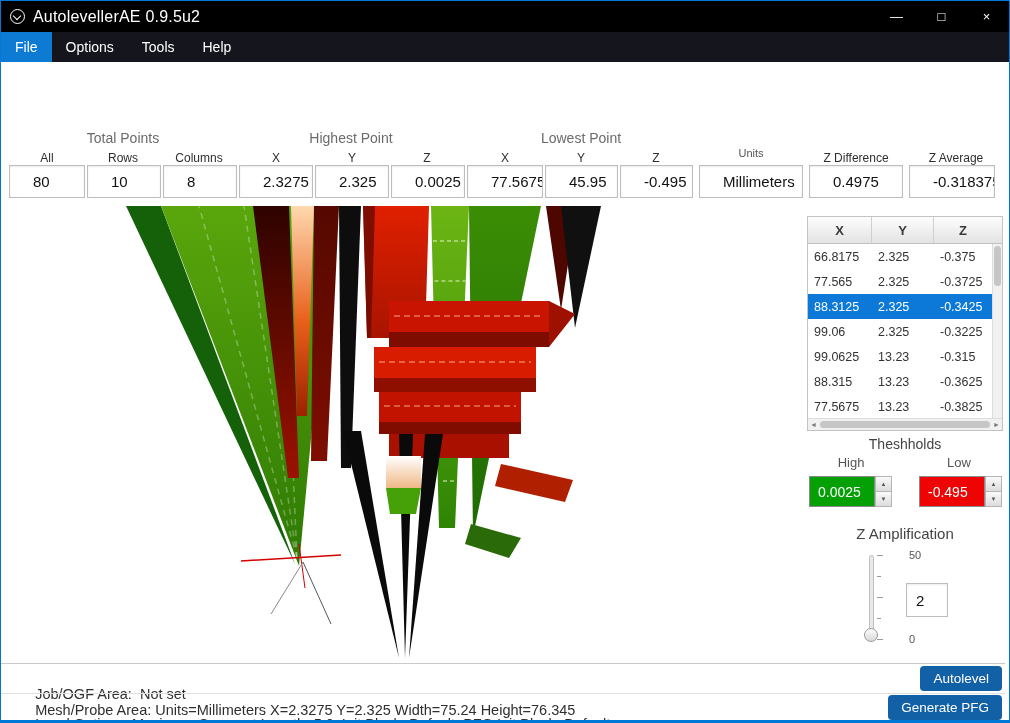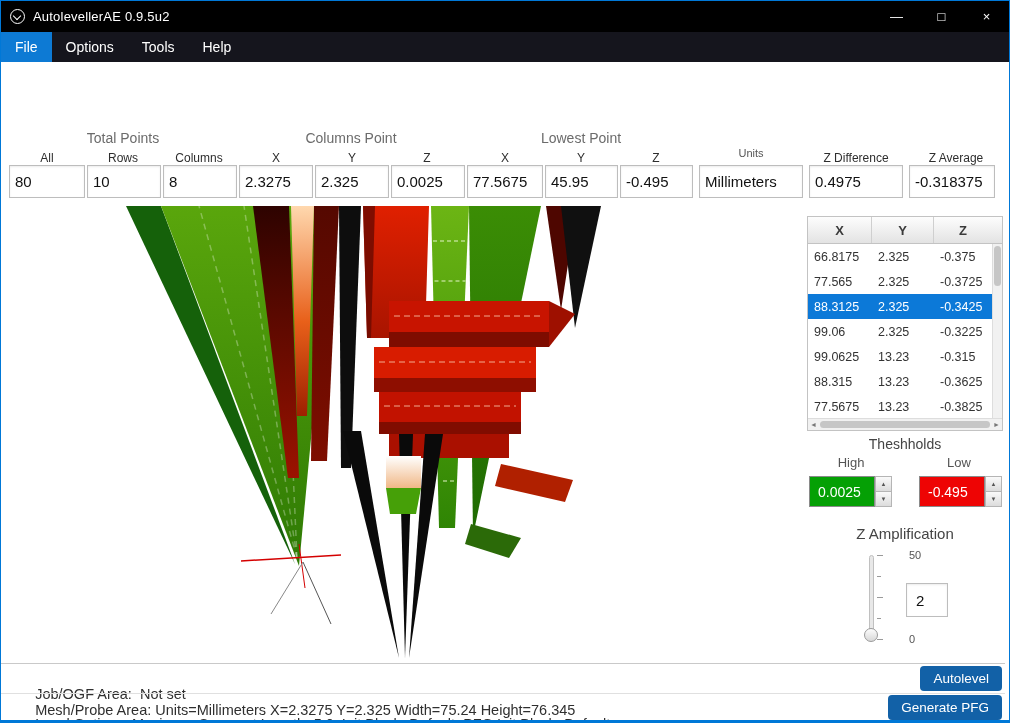--- a/index.html
+++ b/index.html
@@ -3,21 +3,21 @@
 <meta charset="utf-8">
 <style>
   html,body { margin:0; padding:0; background:#cfcfcf; font-family:"Liberation Sans",sans-serif; }
   .window { position:relative; width:1010px; height:723px; margin:0 auto; background:#fff;
             border:1px solid #0078d7; border-bottom:3px solid #0078d7; box-sizing:border-box; overflow:hidden; }
 
   
   .titlebar { position:absolute; top:0; left:0; right:0; height:31px; background:#000; display:flex; align-items:center; color:#fff; }
   .app-icon { width:15px; height:15px; margin:0 8px 0 9px; border:1.5px solid #fff; border-radius:50%; position:relative; box-sizing:border-box; flex:none; }
   .app-icon::after { content:""; position:absolute; left:3px; top:3px; width:5px; height:5px; border-left:1.5px solid #fff; border-bottom:1.5px solid #fff; transform:rotate(-45deg); }
-  .title-text { font-size:13px; letter-spacing:0.2px; }
+  .title-text { font-size:16px; letter-spacing:0.2px; }
   .win-controls { margin-left:auto; display:flex; height:100%; }
   .win-btn { width:45px; display:flex; align-items:center; justify-content:center; font-size:13px; color:#fff; cursor:default; }
 
   
   .menubar { position:absolute; top:31px; left:0; right:0; height:30px; background:#15151d; display:flex; color:#fff; font-size:14px; }
   .menu-item { display:flex; align-items:center; padding:0 14px; }
   .menu-item.active { background:#0d7ad4;text-align:center; }
 
   
   .tabstrip { position:absolute; top:61px; left:0; right:0; height:37px; box-sizing:border-box;
@@ -28,21 +28,21 @@
 
   
   .path-link { position:absolute; top:103px; left:10px; font-size:14px; color:#3c3c3c; text-decoration:underline; }
 
   
   .summary { position:absolute; top:126px; left:0; right:0; height:78px; }
   .group-label { position:absolute; top:3px; transform:translateX(-50%); font-size:14px; color:#6b6b6b; white-space:nowrap; }
   .col-label { position:absolute; top:24px; transform:translateX(-50%); font-size:12px; color:#2e2e2e; white-space:nowrap; }
   .col-label.big { font-size:11px; top:20px; color:#555; }
   .field { position:absolute; top:38px; height:33px; box-sizing:border-box; background:#fff; border:1px solid #bdbdbd;
-           box-shadow:inset 0 1px 2px rgba(0,0,0,0.08); display:flex; align-items:center; padding-left:5px;
+           box-shadow:inset 0 1px 2px rgba(0,0,0,0.08); display:flex; align-items:center; padding-left:23px;
            font-size:15px; color:#111; white-space:nowrap; overflow:hidden; }
 
   
   .viewport { position:absolute; top:205px; left:8px; width:792px; height:455px; background:#fff; }
 
   
   .side-panel { position:absolute; left:806px; top:215px; width:196px; height:448px; }
 
   .ptable { position:absolute; top:0; left:0; width:196px; height:215px; box-sizing:border-box; border:1px solid #c3c3c3; background:#fff; }
   .thead { display:flex; height:27px; background:linear-gradient(#fdfdfd,#e3e3e3); border-bottom:1px solid #c3c3c3; box-sizing:border-box; }
@@ -115,21 +115,21 @@
     <div class="menu-item active">File</div>
     <div class="menu-item">Options</div>
     <div class="menu-item">Tools</div>
     <div class="menu-item">Help</div>
   </div>
 
 
 
   <div class="summary">
     <span class="group-label" style="left:122px">Total Points</span>
-    <span class="group-label" style="left:350px">Columns Point</span>
+    <span class="group-label" style="left:350px">Highest Point</span>
     <span class="group-label" style="left:580px">Lowest Point</span>
 
     <span class="col-label" style="left:46px">All</span>
     <span class="col-label" style="left:122px">Rows</span>
     <span class="col-label" style="left:198px">Columns</span>
     <span class="col-label" style="left:275px">X</span>
     <span class="col-label" style="left:351px">Y</span>
     <span class="col-label" style="left:426px">Z</span>
     <span class="col-label" style="left:504px">X</span>
     <span class="col-label" style="left:580px">Y</span>

